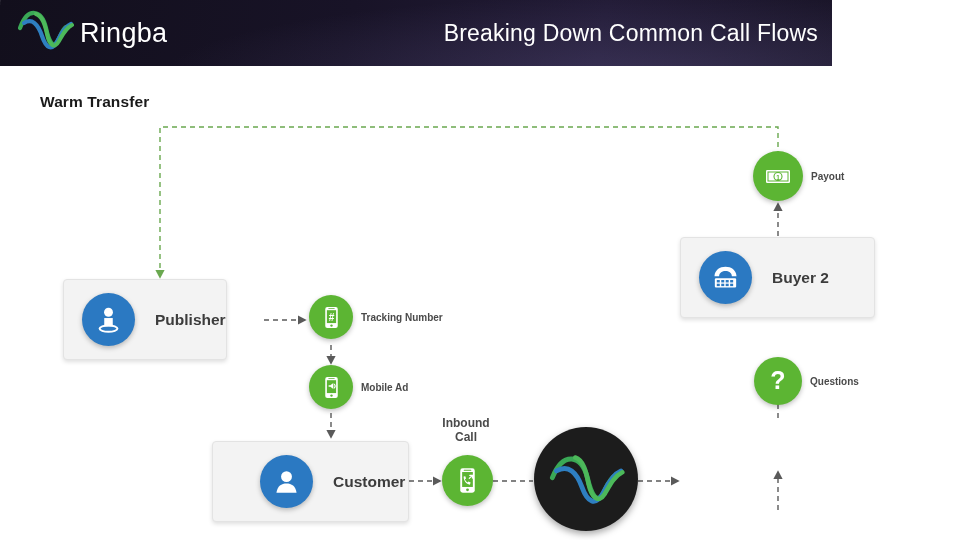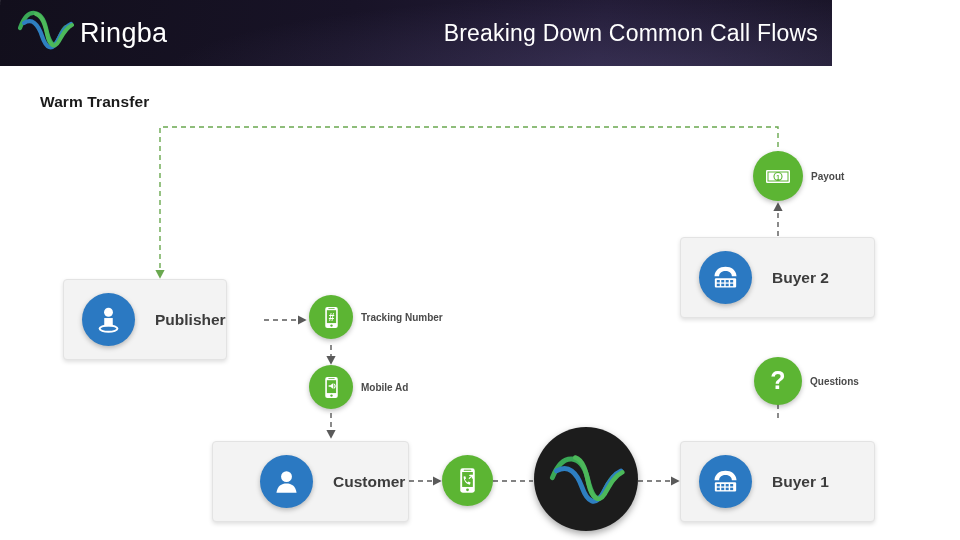--- a/index.html
+++ b/index.html
@@ -160,20 +160,22 @@
   <div class="box" style="left:212px; top:375px; width:197px; height:81px;padding-left:29px;">
     <span class="circle-icon blue" style="width:53px;height:53px;">
       <svg width="31" height="31" viewBox="0 0 32 32">
         <circle cx="16" cy="11" r="5.6" fill="#fff"></circle>
         <path d="M5.6 27.5 C6.6 20.6 10.8 18 16 18 C21.2 18 25.4 20.6 26.4 27.5 z" fill="#fff"></path>
       </svg>
     </span>
     <span class="box-label">Customer</span>
   </div>
 
+  <div class="stack-label" style="left:421px; top:350px; width:90px;">Inbound
+Call</div>
   <div class="pill" style="left:442px; top:389px;">
     <span class="circle-icon green" style="width:51px;height:51px;">
       <svg width="29" height="29" viewBox="0 0 26 26">
         <rect x="6.5" y="2" width="13" height="22" rx="2.2" fill="#fff"></rect>
         <rect x="8.2" y="5.4" width="9.6" height="13.4" fill="#5cb533"></rect>
         <circle cx="13" cy="21.4" r="1.25" fill="#5cb533"></circle>
         <rect x="9.6" y="3.3" width="6.8" height="0.9" rx="0.45" fill="#5cb533"></rect>
         <path d="M9.5 9.4 c0 4 2.4 6.6 5.6 7.3 l.7 -1.8 -1.9 -1.1 -1 .9 c-1 -.7 -1.8 -1.6 -2.2 -2.8 l1 -.8 -.7 -2 z" fill="#fff"></path>
         <path d="M15 8.4 h2.4 v2.4" fill="none" stroke="#fff" stroke-width="1.1" stroke-linecap="round" stroke-linejoin="round"></path>
         <path d="M17.4 8.4 L14.6 11.1" fill="none" stroke="#fff" stroke-width="1.1" stroke-linecap="round"></path>
@@ -184,39 +186,20 @@
   <div class="pill" style="left:534px; top:361px;">
     <span class="circle-icon dark" style="width:104px;height:104px;">
       <svg width="78" height="62" viewBox="0 0 58 46">
         <path d="M4 22 C12 2 26 5 30 22 C33 35 37 41 41 35 C44 30 46 23 51 20" fill="none" stroke="#3aa856" stroke-width="3.6" stroke-linecap="round"></path>
         <path d="M7 17 C16 12 22 18 26 29 C30 40 36 44 42 33 C46 25 50 19 55 17" fill="none" stroke="#2e7fc1" stroke-width="3.6" stroke-linecap="round"></path>
         <path d="M21 7 C27 9 29 17 31 27 C33 36 38 42 43 34 C47 27 50 21 56 18" fill="none" stroke="#4cb95a" stroke-width="3.4" stroke-linecap="round"></path>
       </svg>
     </span>
   </div>
 
-  <div class="box" style="left:680px; top:375px; width:195px; height:81px;">
-    <span class="circle-icon blue" style="width:53px;height:53px;">
-      <svg width="31" height="31" viewBox="0 0 32 32">
-        <path d="M4.6 14.6 C5.2 8.2 10 5 16 5 C22 5 26.8 8.2 27.4 14.6 L22.6 14.6 C22.2 11.2 19.4 9.4 16 9.4 C12.6 9.4 9.8 11.2 9.4 14.6 z" fill="#fff"></path>
-        <rect x="5" y="16.8" width="22" height="9.6" rx="1.2" fill="#fff"></rect>
-        <g fill="#2b79c2">
-          <rect x="7" y="18.6" width="3.1" height="2.5"></rect>
-          <rect x="11.6" y="18.6" width="3.1" height="2.5"></rect>
-          <rect x="16.2" y="18.6" width="3.1" height="2.5"></rect>
-          <rect x="20.8" y="18.6" width="3.1" height="2.5"></rect>
-          <rect x="7" y="22.4" width="3.1" height="2.5"></rect>
-          <rect x="11.6" y="22.4" width="3.1" height="2.5"></rect>
-          <rect x="16.2" y="22.4" width="3.1" height="2.5"></rect>
-          <rect x="20.8" y="22.4" width="3.1" height="2.5"></rect>
-        </g>
-      </svg>
-    </span>
-    <span class="box-label">Buyer 1</span>
-  </div>
 
   <div class="pill" style="left:754px; top:291px;">
     <span class="circle-icon green" style="width:48px;height:48px;">
       <svg width="28" height="28" viewBox="0 0 28 28">
         <text x="14" y="22" font-family="Liberation Sans, sans-serif" font-size="25" font-weight="bold" fill="#fff" text-anchor="middle">?</text>
       </svg>
     </span>
     <span class="pill-label">Questions</span>
   </div>
 

